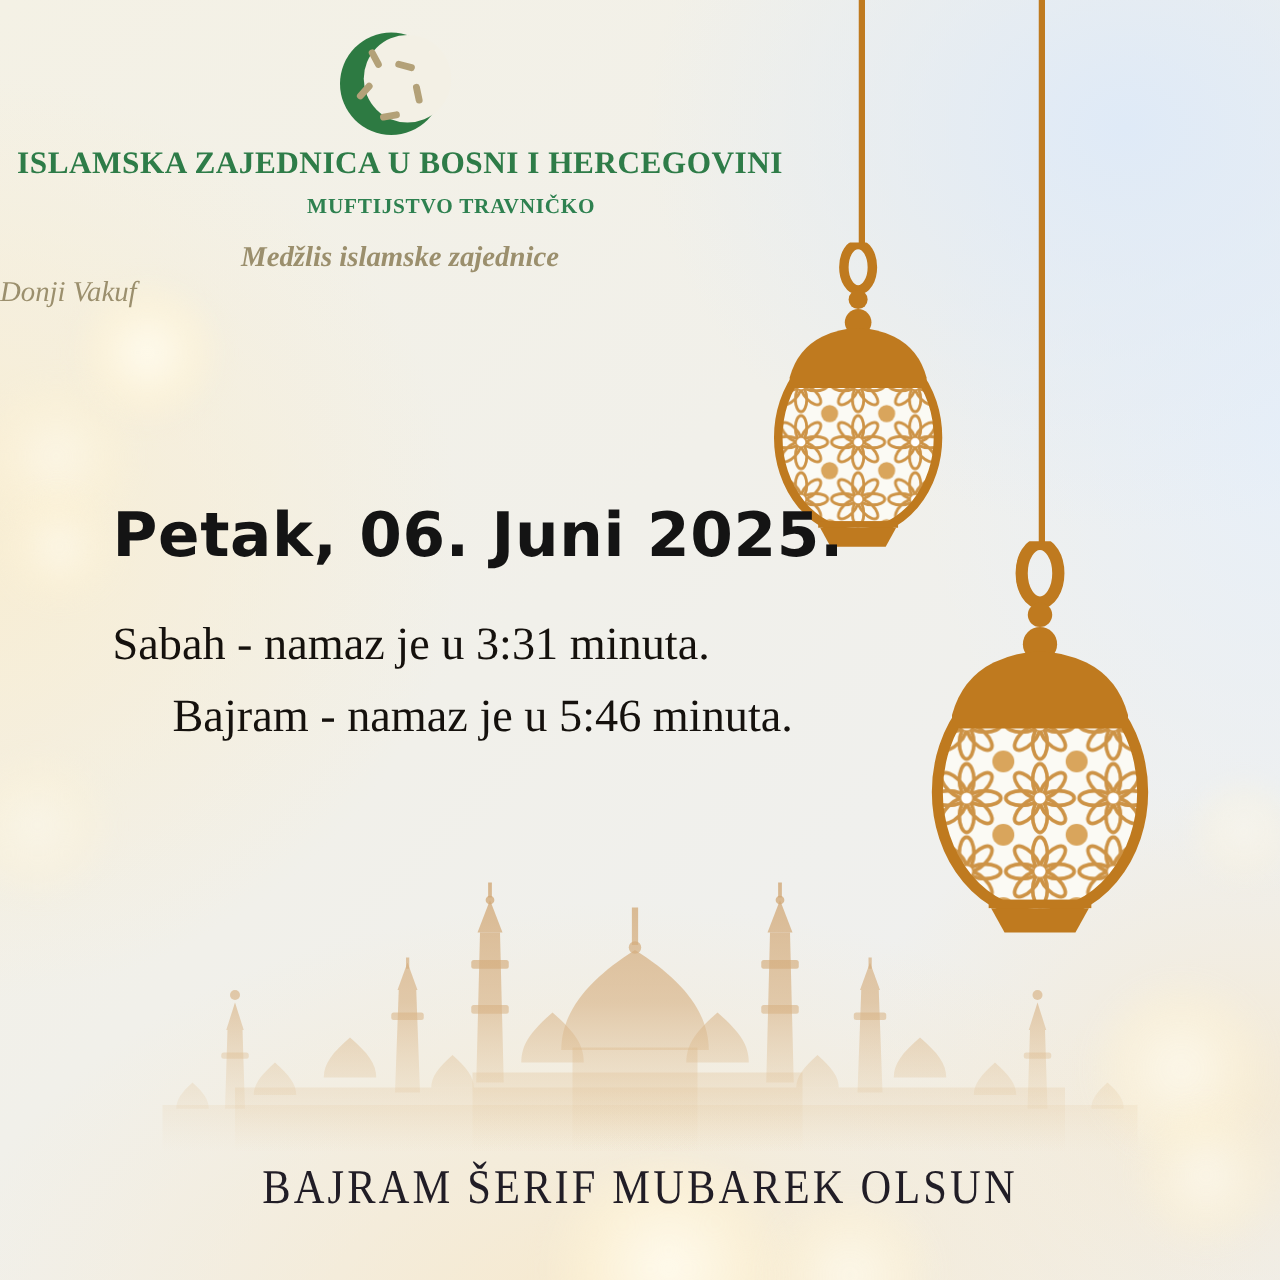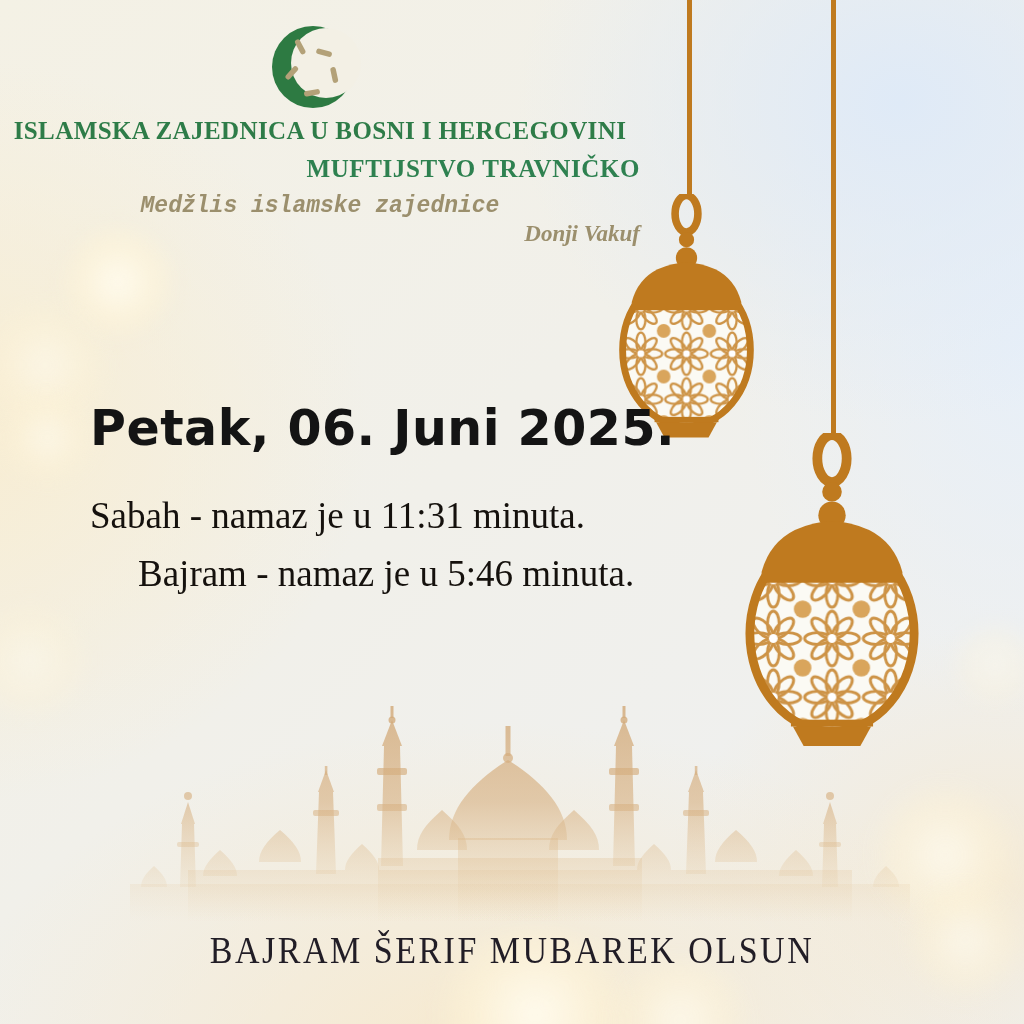--- a/index.html
+++ b/index.html
@@ -16,25 +16,25 @@
   }
   .bokeh{position:absolute;border-radius:50%;filter:blur(9px);pointer-events:none;
     background:radial-gradient(circle, rgba(255,251,238,0.95) 0%, rgba(255,244,215,0.55) 45%, rgba(255,244,215,0) 72%);}
   .cord{position:absolute;width:5px;background:#bf7a1f;}
   .lantern{position:absolute;}
   .mosque{position:absolute;left:128px;top:682px;width:784px;height:240px;}
   .logo{position:absolute;left:268px;top:22px;width:112px;height:94px;}
   .org-line1{position:absolute;left:0;top:117px;width:640px;
     font-family:"Liberation Serif",serif;font-weight:bold;font-size:25px;letter-spacing:0.4px;color:#2e7c48;text-align:center;}
   .org-line2{position:absolute;left:0;top:155px;width:640px;
-    font-family:"Liberation Serif",serif;font-weight:bold;font-size:25px;letter-spacing:0.6px;color:#2e8150;text-align:right;}
+    font-family:"Liberation Serif",serif;font-weight:bold;font-size:17px;letter-spacing:0.6px;color:#2e8150;text-align:center;padding-left:41px;}
   .org-line3{position:absolute;left:0;top:193px;width:640px;
-    font-family:Liberation Mono, monospace;font-weight:bold;font-style:italic;font-size:23px;color:#9b8f6d;text-align:center;}
+    font-family:Liberation Serif, serif;font-weight:bold;font-style:italic;font-size:23px;color:#9b8f6d;text-align:center;}
   .org-line4{position:absolute;left:0;top:221px;width:640px;
-    font-family:"Liberation Serif",serif;font-weight:bold;font-style:italic;font-size:23px;color:#9b8f6d;text-align:right;}
+    font-family:"Liberation Serif",serif;font-weight:normal;font-style:italic;font-size:23px;color:#9b8f6d;text-align:left;}
   .date-line{position:absolute;left:90px;top:400px;
     font-family:"DejaVu Sans",sans-serif;font-weight:700;font-size:49px;letter-spacing:0.5px;color:#141414;}
   .prayer-line1{position:absolute;left:90px;top:494px;
     font-family:"Liberation Serif",serif;font-size:37px;color:#15110d;}
   .prayer-line2{position:absolute;left:90px;top:552px;
     font-family:"Liberation Serif",serif;font-size:37px;color:#15110d;margin-left:48px;}
   .greeting{position:absolute;left:0;top:929px;width:1024px;text-align:center;
     font-family:"Liberation Serif",serif;font-size:34px;letter-spacing:2.5px;color:#211d26;
     transform:scaleY(1.14);transform-origin:50% 0;}
 </style>
@@ -218,18 +218,18 @@
       <rect x="16" y="48" width="16" height="5.5" rx="2.7" transform="rotate(-48 24 51)"></rect>
     </g>
   </svg>
 
   <div class="org-line1">ISLAMSKA ZAJEDNICA U BOSNI I HERCEGOVINI</div>
   <div class="org-line2">MUFTIJSTVO TRAVNIČKO</div>
   <div class="org-line3">Medžlis islamske zajednice</div>
   <div class="org-line4">Donji Vakuf</div>
 
   <div class="date-line">Petak, 06. Juni 2025.</div>
-  <div class="prayer-line1">Sabah - namaz je u 11:31 minuta.</div>
+  <div class="prayer-line1">Sabah - namaz je u 3:31 minuta.</div>
   <div class="prayer-line2">Bajram - namaz je u 5:46 minuta.</div>
 
   <div class="greeting">BAJRAM ŠERIF MUBAREK OLSUN</div>
 
 </div>
 
 </body></html>

